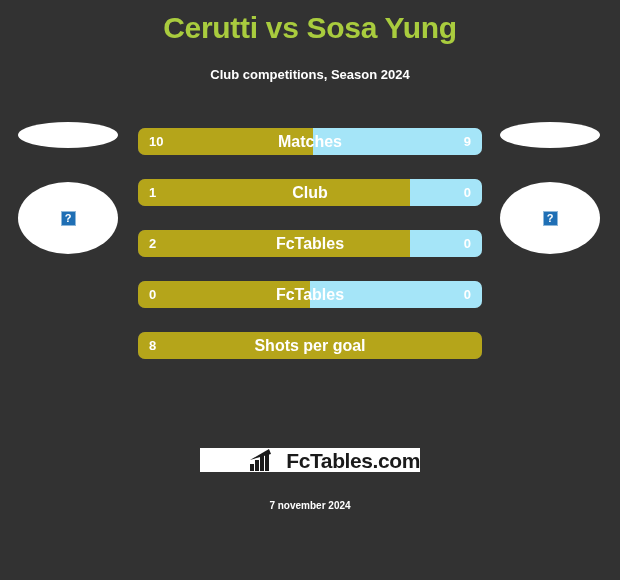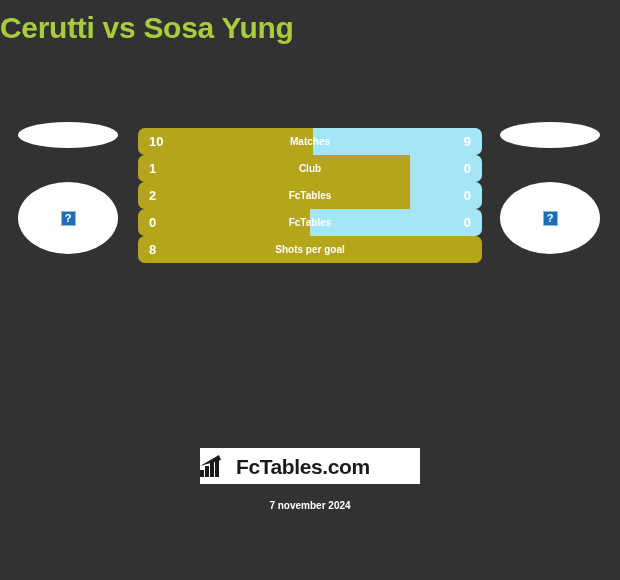--- a/index.html
+++ b/index.html
@@ -12,21 +12,21 @@
     background: #323232;
     font-family: "Liberation Sans", sans-serif;
     overflow: hidden;
     position: relative;
   }
 
   
   .header {
     width: 100%;
     padding-top: 10px;
-    text-align: left;
+    text-align: center;
   }
   .title {
     font-size: 30px;
     font-weight: bold;
     color: #a9cc3e;
     letter-spacing: -0.3px;
     line-height: 36px;
     margin: 0;
     white-space: nowrap;
   }
@@ -70,21 +70,21 @@
   
   .stats {
     position: absolute;
     left: 138px;
     top: 128px;
     width: 344px;
   }
   .stat-row {
     position: relative;
     height: 27px;
-    margin-bottom: 0;
+    margin-bottom: 24px;
     border-radius: 7px;
     overflow: hidden;
     box-shadow: inset 0 0 0 1px rgba(255,255,255,0.22);
   }
   .fill-home {
     position: absolute;
     left: 0; top: 0; bottom: 0;
     background: #b5a51a;
   }
   .fill-away {
@@ -104,37 +104,37 @@
     z-index: 3;
   }
   .val-home { left: 11px; }
   .val-away { right: 11px; }
 
   .stat-label {
     position: absolute;
     left: 0; right: 0; top: 0;
     line-height: 27px;
     text-align: center;
-    font-size: 10px;
+    font-size: 16px;
     font-weight: bold;
     color: #ffffff;
     z-index: 3;
   }
 
   
   .logo-box {
     position: absolute;
     left: 200px;
     top: 448px;
     width: 220px;
-    height: 36px;
+    height: 24px;
     background: #ffffff;
     display: flex;
     align-items: center;
-    justify-content: flex-start;
+    justify-content: flex-end;
     gap: 12px;
   }
   .logo-chart { display: block; }
   .logo-text {
     font-size: 21px;
     font-weight: bold;
     color: #1a1a1a;
     letter-spacing: -0.4px;
     line-height: 1;
   }
@@ -147,20 +147,21 @@
     font-size: 10px;
     font-weight: bold;
     color: #ffffff;
   }
 </style>
 </head>
 <body>
 
 <div class="header">
   <h1 class="title">Cerutti vs Sosa Yung</h1>
+  <div class="subtitle">Club competitions, Season 2024</div>
 </div>
 
 <div class="avatar ell-top avatar-left"></div>
 <div class="avatar ell-main avatar-left">
   <span class="broken-img">?</span>
 </div>
 
 <div class="avatar ell-top avatar-right"></div>
 <div class="avatar ell-main avatar-right">
   <span class="broken-img">?</span>

